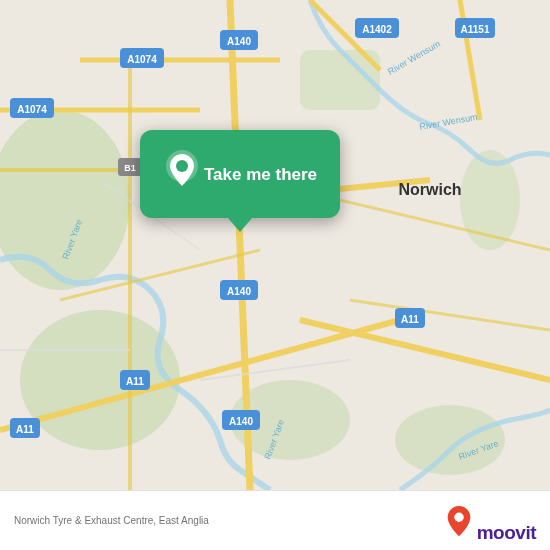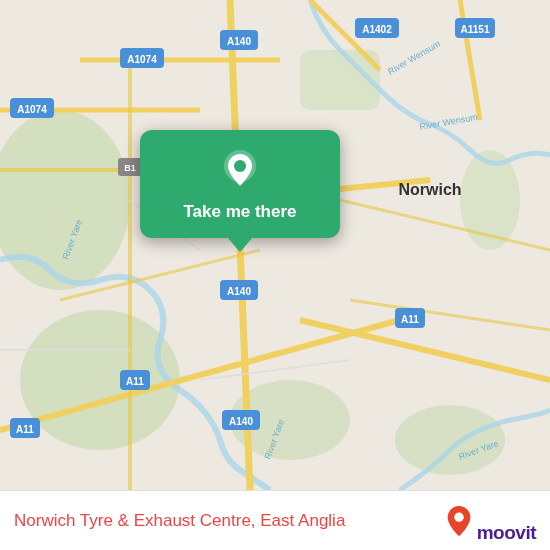--- a/index.html
+++ b/index.html
@@ -29,21 +29,21 @@
 
     
     #popup-card {
       position: absolute;
       top: 130px;
       left: 140px;
       width: 200px;
       background: #2eaa6e;
       border-radius: 12px;
       display: flex;
-      flex-direction: column;
+      flex-direction: row;
       align-items: center;
       padding: 18px 20px 16px;
       box-shadow: 0 4px 16px rgba(0,0,0,0.35);
       z-index: 10;
     }
 
     #popup-card::after {
       content: '';
       position: absolute;
       bottom: -14px;
@@ -97,22 +97,22 @@
 
     .moovit-text {
       font-size: 19px;
       font-weight: 700;
       color: #4c1d95;
       letter-spacing: -0.5px;
       margin-top: 24px;
     }
 
     #footer-text {
-      font-size: 17px;
-      color: #ef4444;
+      font-size: 10px;
+      color: #737373;
       max-width: 370px;
     }
 
     .osm-credit {
       font-size: 11px;
       color: #555;
       position: absolute;
       bottom: 68px;
       left: 8px;
       background: rgba(255,255,255,0.75);

